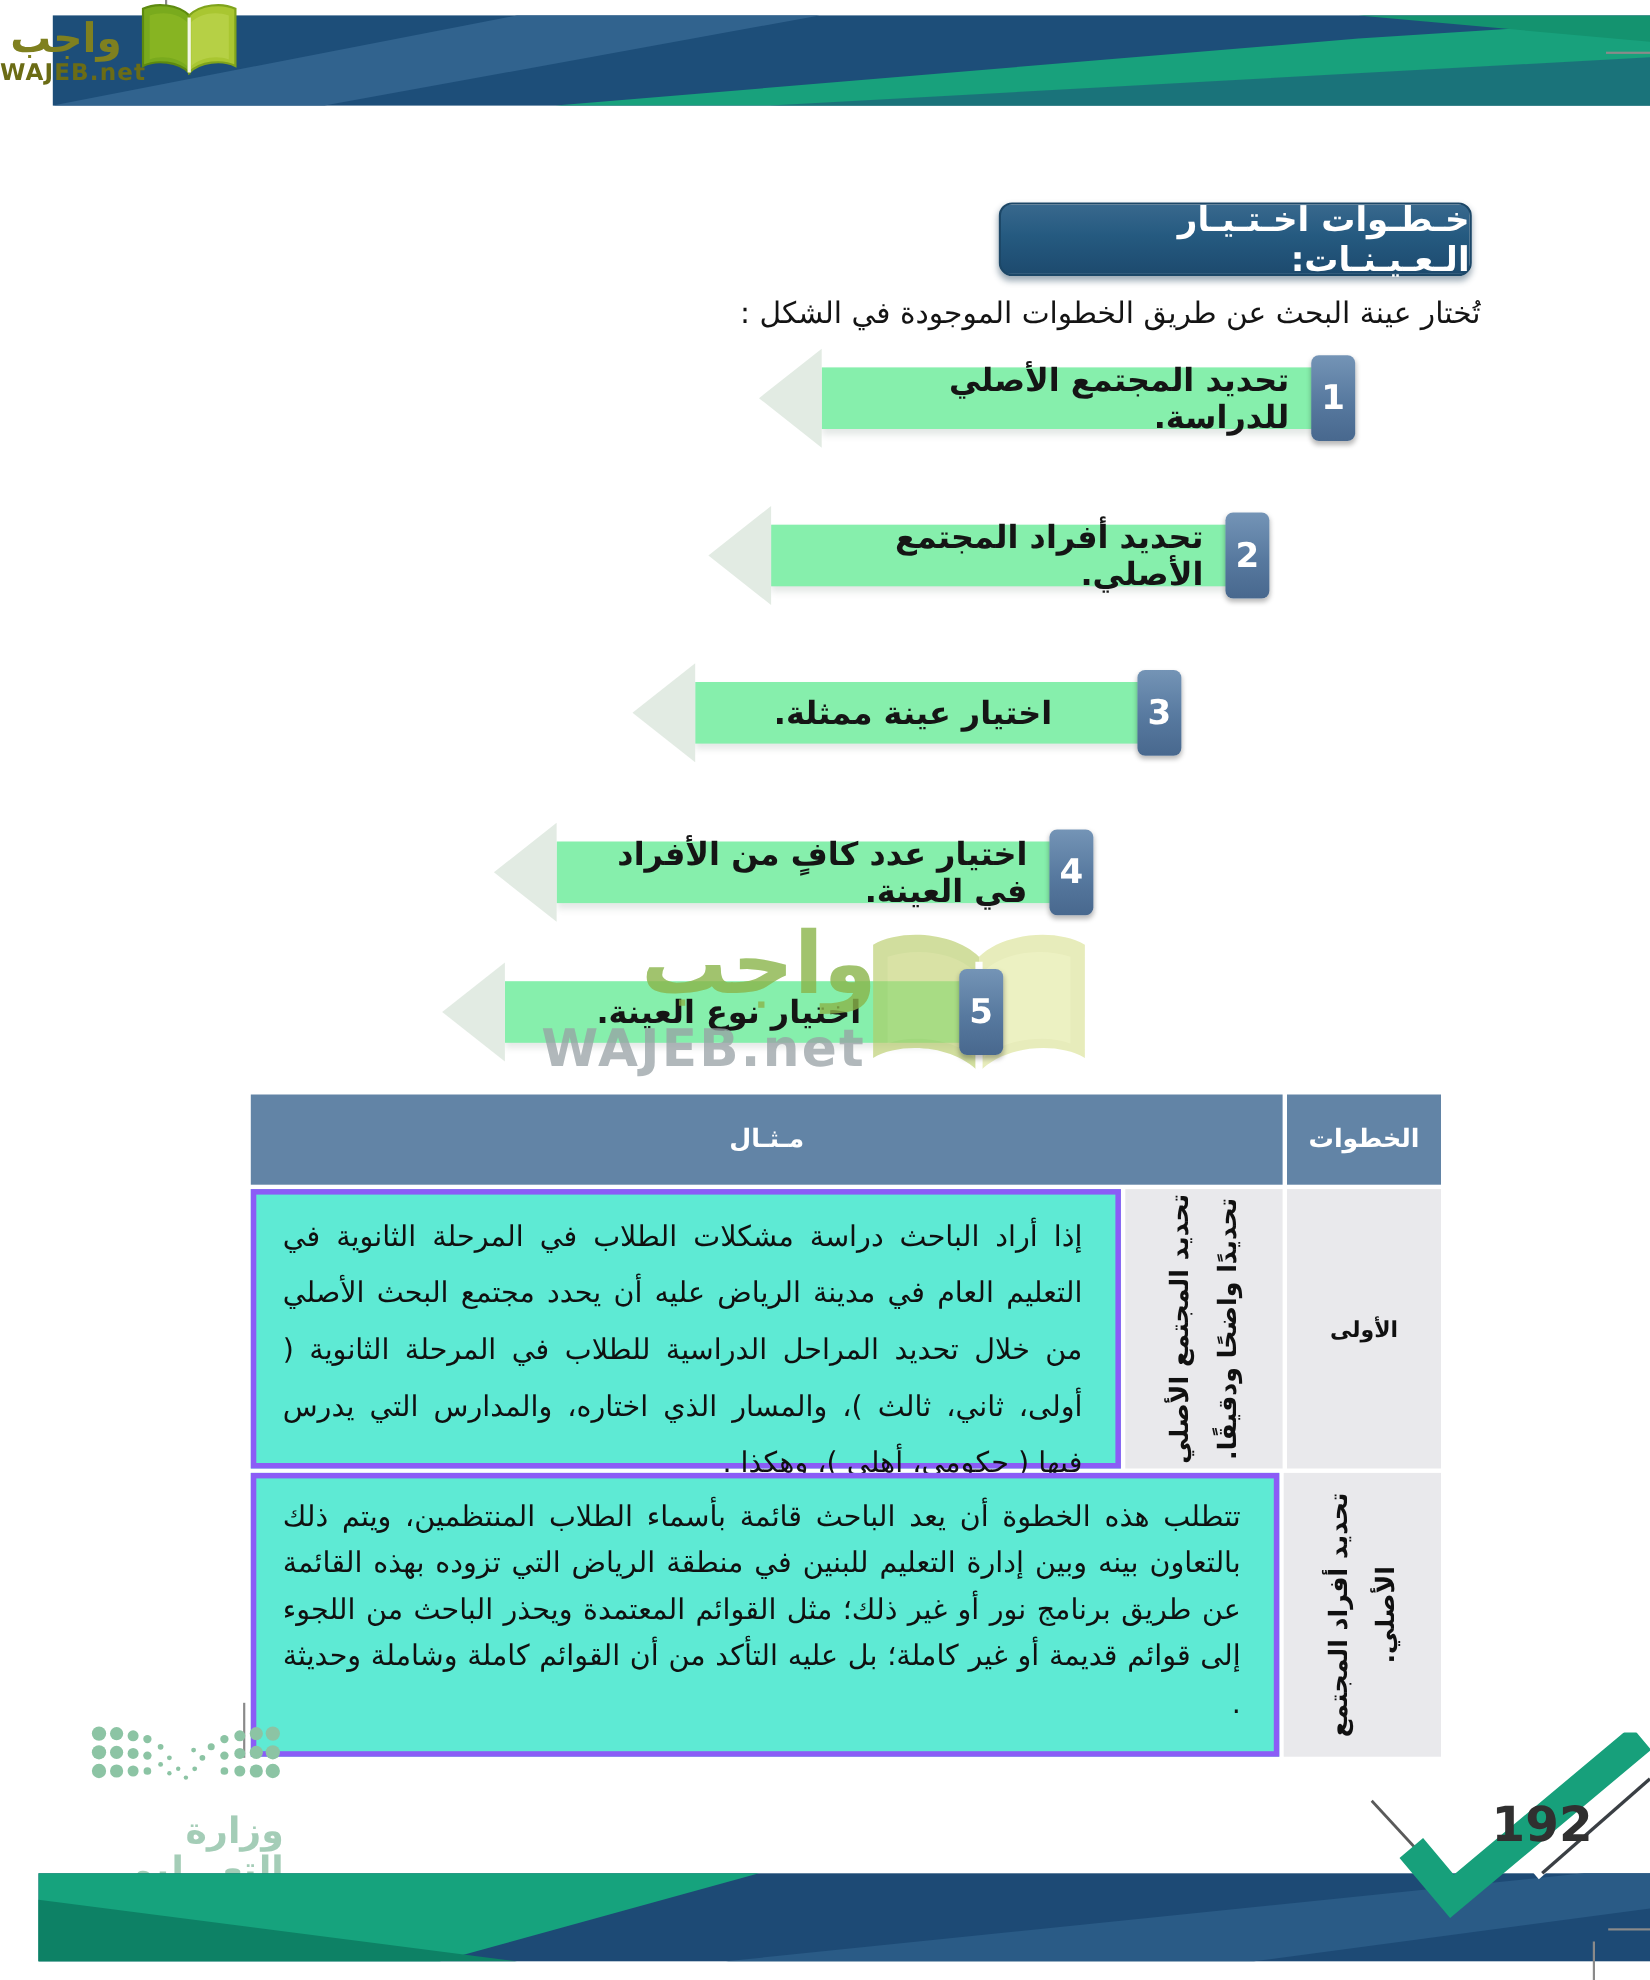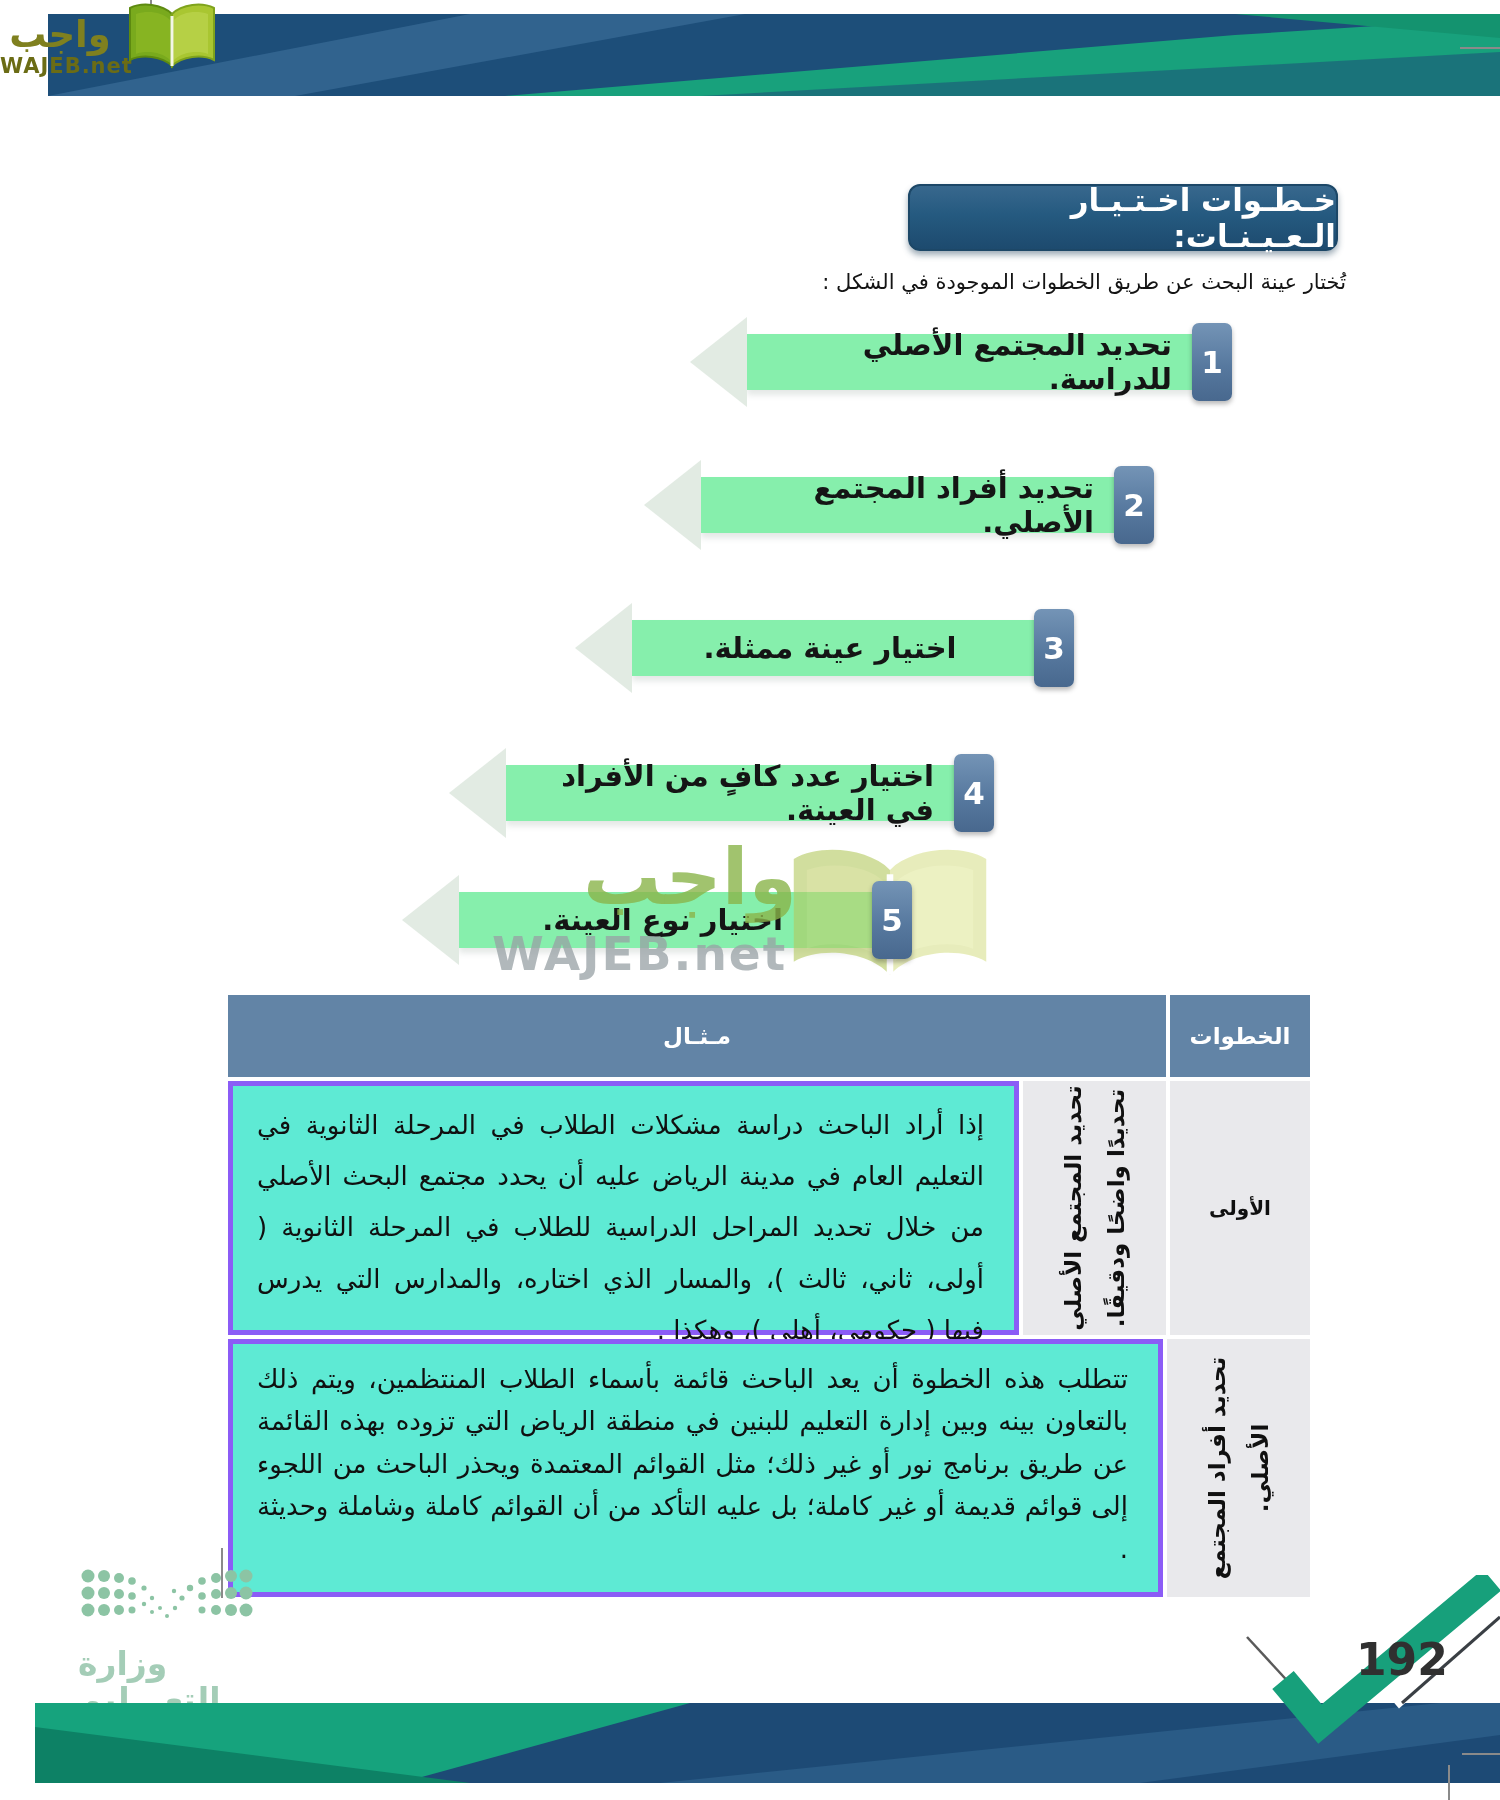--- a/index.html
+++ b/index.html
@@ -18,21 +18,21 @@
   .mark{position:absolute;background:#8a8a8a;}
 
   
   .title-box{position:absolute;left:908px;top:184px;width:426px;height:63px;
              background:linear-gradient(180deg,#38688d 0%,#255a80 45%,#1d4a6e 100%);
              border:2px solid #1c4767;border-radius:12px;
              box-shadow:0 4px 6px rgba(40,70,95,.45);
              display:flex;align-items:center;justify-content:center;
              color:#fff;font-size:31px;font-weight:700;direction:rtl;}
   .intro{position:absolute;right:166px;top:270px;width:760px;direction:rtl;
-         text-align:right;font-size:21px;color:#141414;}
+         text-align:right;font-size:27px;color:#141414;}
 
   
   .step-arrow{position:absolute;height:56px;background:#86efac;
               box-shadow:0 5px 6px rgba(90,110,100,.16);}
   .step-arrow .tip{position:absolute;left:-57px;top:-17px;width:0;height:0;
               border-top:45px solid transparent;border-bottom:45px solid transparent;
               border-right:57px solid #e2ebe3;}
   .step-label{position:absolute;inset:0;display:flex;align-items:center;justify-content:center;
               padding:0 58px 0 14px;font-size:29px;font-weight:700;color:#151515;direction:rtl;}
   .step-num{position:absolute;right:-2px;top:-11px;width:40px;height:78px;z-index:9;
@@ -67,21 +67,21 @@
   .lh1{line-height:1.97;} .lh2{line-height:1.63;}
   .desc-cell{position:relative;}
   .rot{position:absolute;top:50%;left:50%;transform:translate(-50%,-50%) rotate(-90deg);
        width:246px;text-align:center;font-size:23px;font-weight:700;color:#101010;
        line-height:1.85;direction:rtl;white-space:nowrap;}
   .steps-cell{display:flex;align-items:center;justify-content:center;
               font-size:20px;font-weight:700;color:#101010;}
 
   
   .ftr-svg{position:absolute;left:0;top:1575px;width:1500px;height:225px;}
-  .moe{position:absolute;left:78px;top:1566px;width:180px;text-align:left;}
+  .moe{position:absolute;left:78px;top:1566px;width:180px;text-align:right;}
   .moe-dots{width:178px;height:64px;}
   .moe-ar{margin-top:12px;font-size:33px;font-weight:700;color:#a4cdb7;direction:rtl;line-height:1.1;}
   .moe-en{margin-top:3px;font-size:20px;color:#a4cdb7;letter-spacing:.5px;}
   .pagenum{position:absolute;left:1356px;top:1634px;font-size:44px;font-weight:800;color:#303030;}
 </style>
 </head>
 <body>
 
 <div class="page">
 

